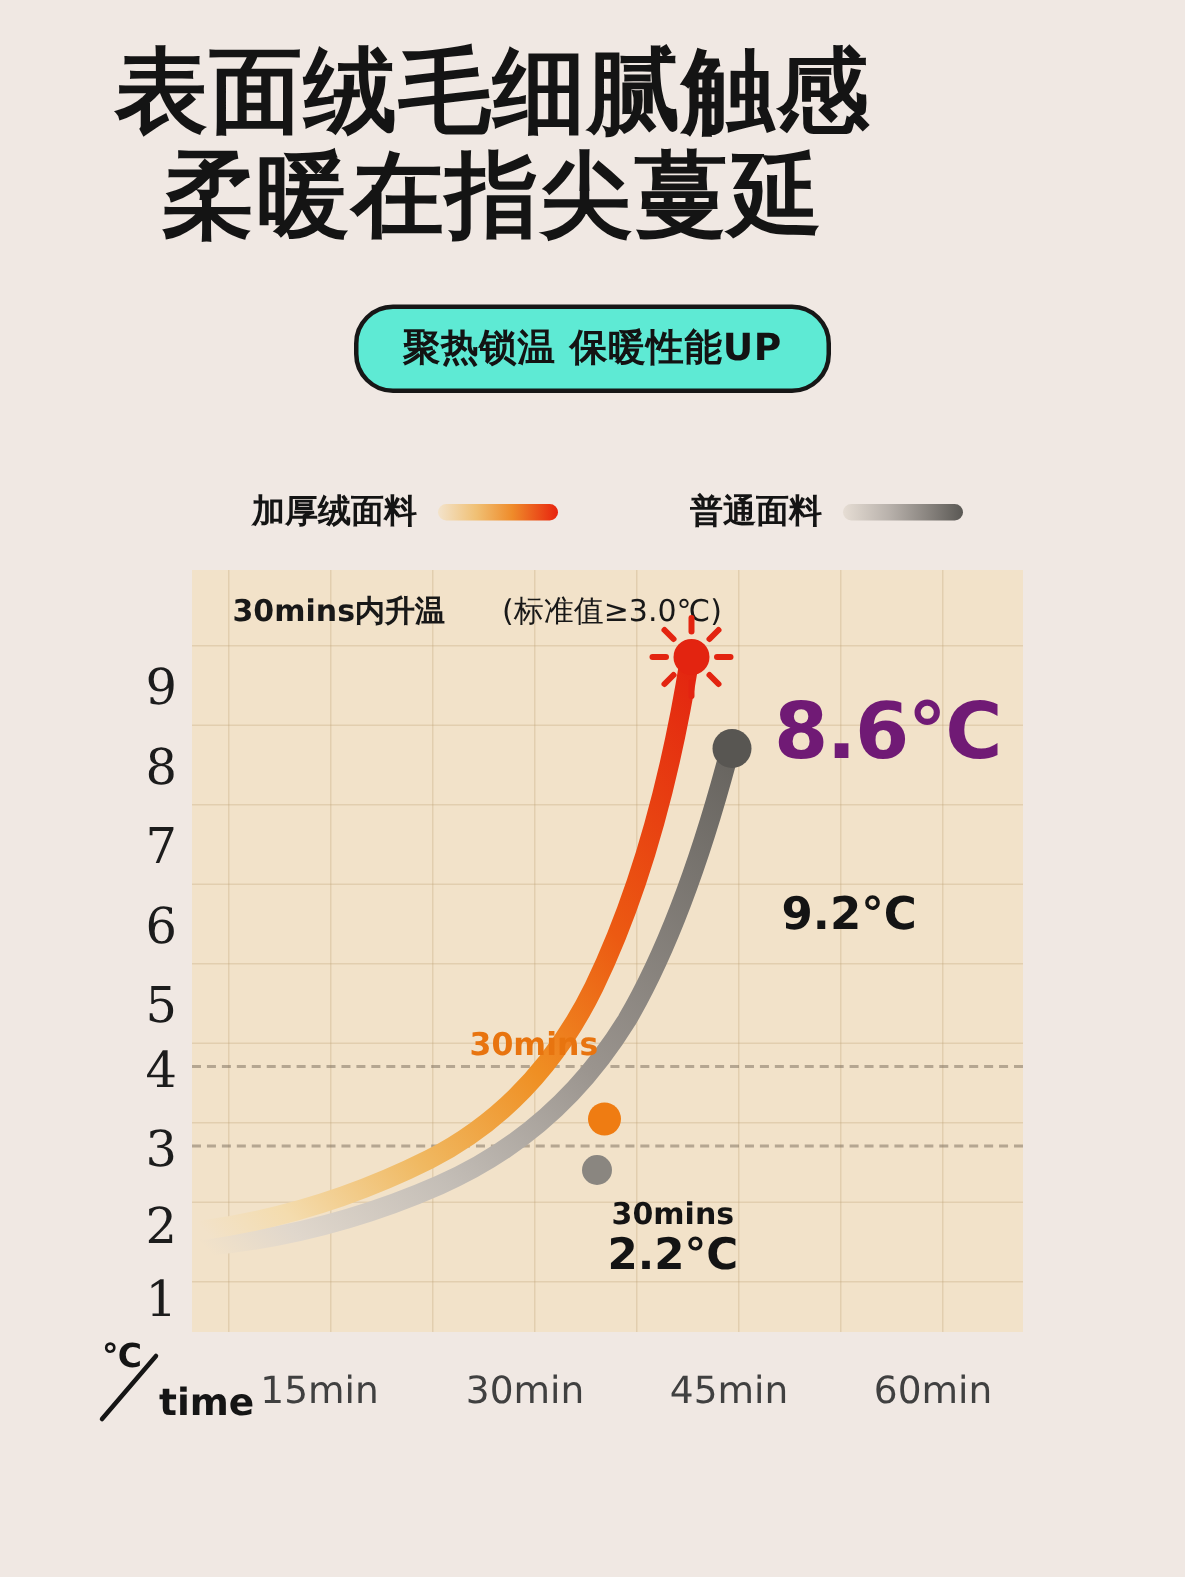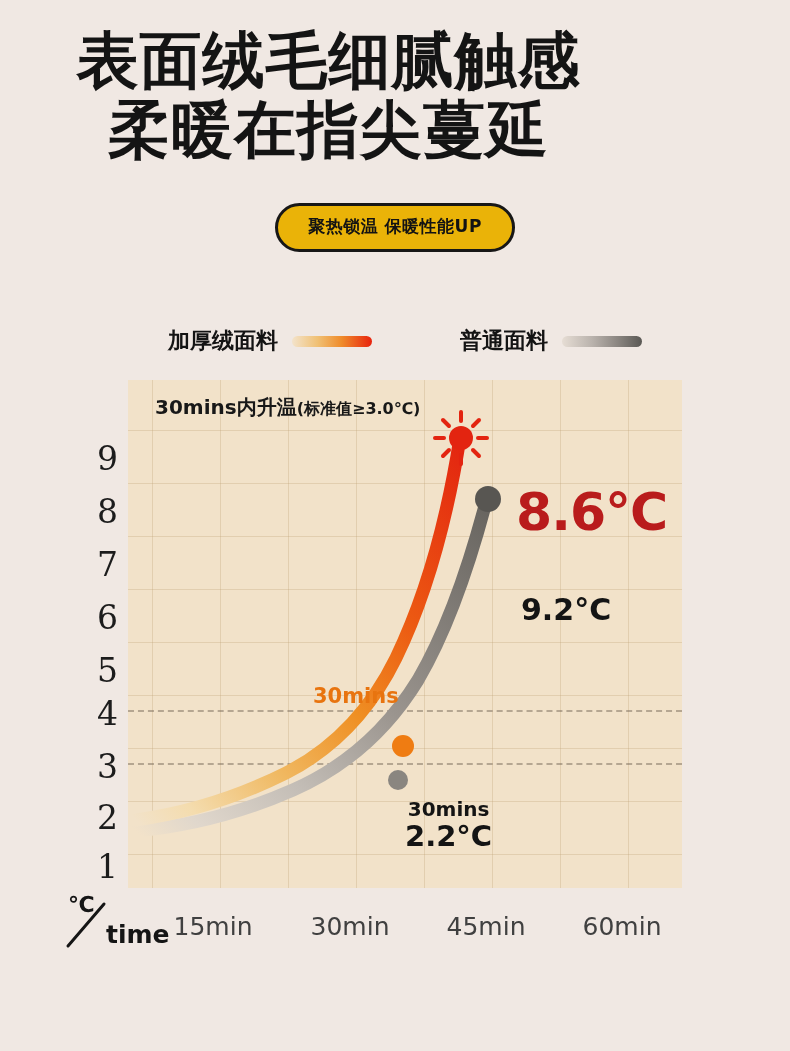--- a/index.html
+++ b/index.html
@@ -27,25 +27,25 @@
     white-space:nowrap;
     font-family:"DejaVu Sans","Liberation Sans",sans-serif;
   }
 
   
   .badge-wrap{
     position:absolute; left:0; top:203px; width:790px;
     display:flex; justify-content:center;
   }
   .badge{
-    background:#eab308;
+    background:#5eead4;
     border:3px solid #171717;
     border-radius:26px;
     padding:9px 30px 11px;
-    font-size:17px;
+    font-size:25px;
     font-weight:bold;
     color:#131313;
     letter-spacing:0.5px;
     white-space:nowrap;
     font-family:"DejaVu Sans","Liberation Sans",sans-serif;
   }
 
   
   .legend{
     position:absolute; left:130px; top:326px; width:540px;
@@ -83,21 +83,21 @@
 
   
   .col-head{
     position:absolute;
     font-weight:bold;
     color:#181818;
     white-space:nowrap;
     font-family:"DejaVu Sans","Liberation Sans",sans-serif;
   }
   .col-head .big{ font-size:20px; }
-  .col-head .small{ font-size:16px; font-weight:bold; }
+  .col-head .small{ font-size:20px; font-weight:normal;margin-left:38px; }
   #head-30 { left:27px; top:14px; }
   #head-max{ left:322px; top:14px; }
 
   
   .y-labels{
     position:absolute; left:70px; top:380px; width:48px; height:508px;
   }
   .y-tick{
     position:absolute; right:0; width:48px;
     text-align:right;
@@ -133,23 +133,22 @@
   }
 
   
   .curves{ position:absolute; left:128px; top:380px; width:554px; height:508px; }
 
   
   .anno{ position:absolute; font-family:"DejaVu Sans","Liberation Sans",sans-serif; white-space:nowrap; }
 
   #anno-peak-warm{
     left:516px; top:458px;
-    font-size:52px; font-weight:bold; color:#b91c1c;
+    font-size:52px; font-weight:bold; color:#701a75;
     letter-spacing:-1px;
-    margin-top:24px;
   }
   #anno-peak-gray{
     left:521px; top:592px;
     font-size:30px; font-weight:bold; color:#141414;
   }
   #anno-30-warm{
     left:313px; top:684px;
     color:#e8740f; text-align:center;
   }
   #anno-30-warm .cap{ font-size:21px; font-weight:bold; display:block; }

